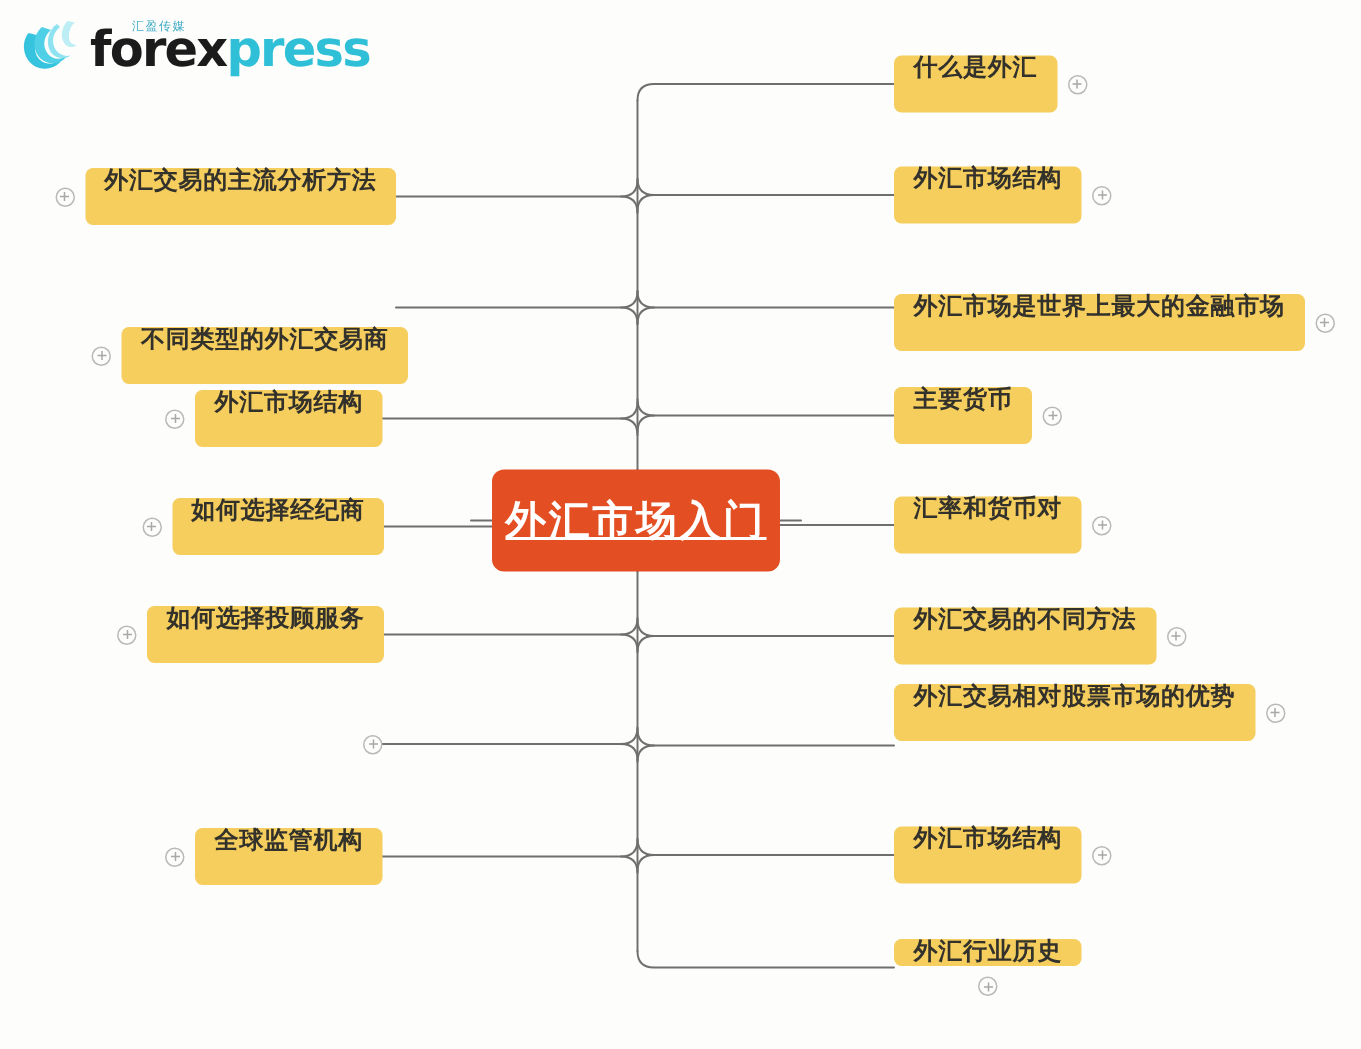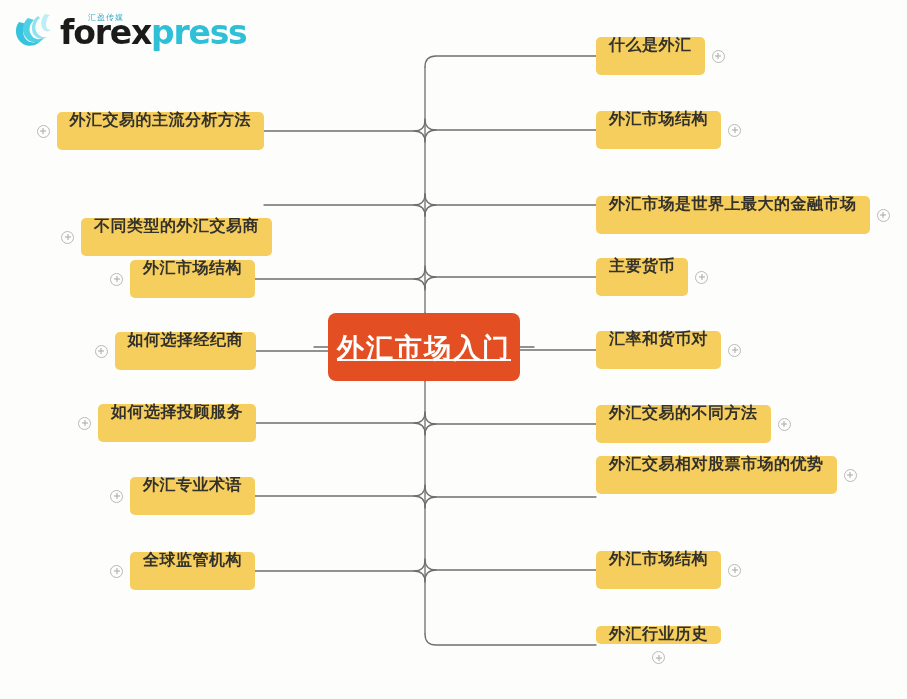--- a/index.html
+++ b/index.html
@@ -244,23 +244,20 @@
         </div>
       </div>
       <div class="node side-left" style="top: 404px; right: 651px;">
         <span class="expand-icon"></span>
         <div class="node-box" style="background: rgb(245, 206, 93);">
           <span class="node-label">如何选择投顾服务</span>
         </div>
       </div>
       <div class="node side-left" style="top: 477px; right: 652px;">
         <span class="expand-icon"></span>
-        <div class="node-box" style="background: rgb(245, 206, 93);">
-          <span class="node-label">外汇专业术语</span>
-        </div>
       </div>
       <div class="node side-left" style="top: 552px; right: 652px;">
         <span class="expand-icon"></span>
         <div class="node-box" style="background: rgb(245, 206, 93);">
           <span class="node-label">全球监管机构</span>
         </div>
       </div>
     </div>
 
   <div id="right-nodes">

